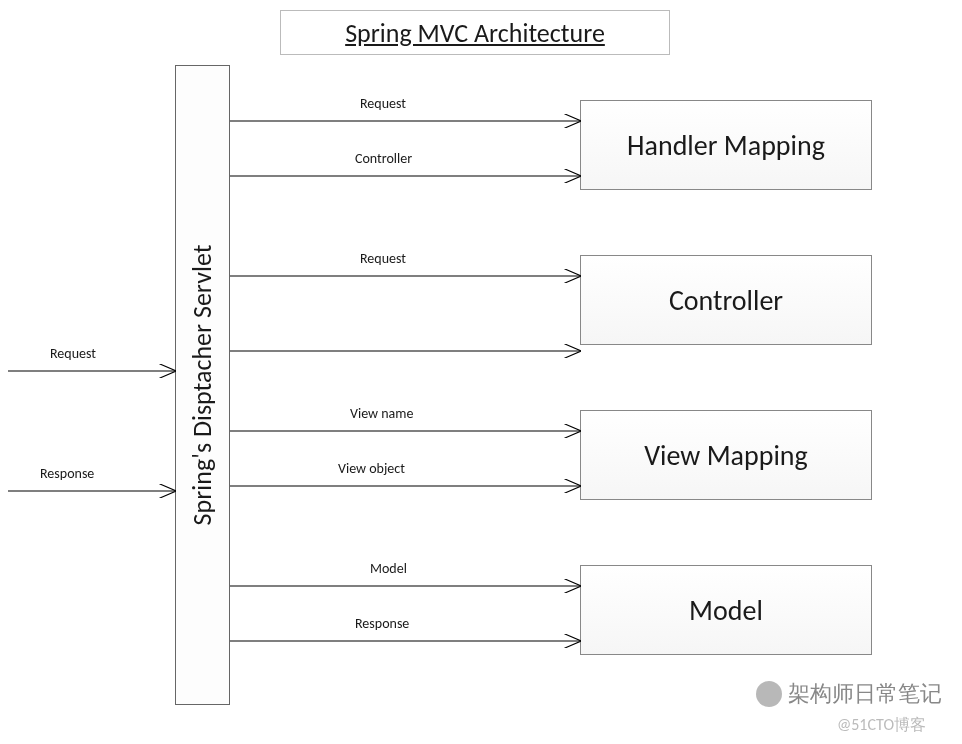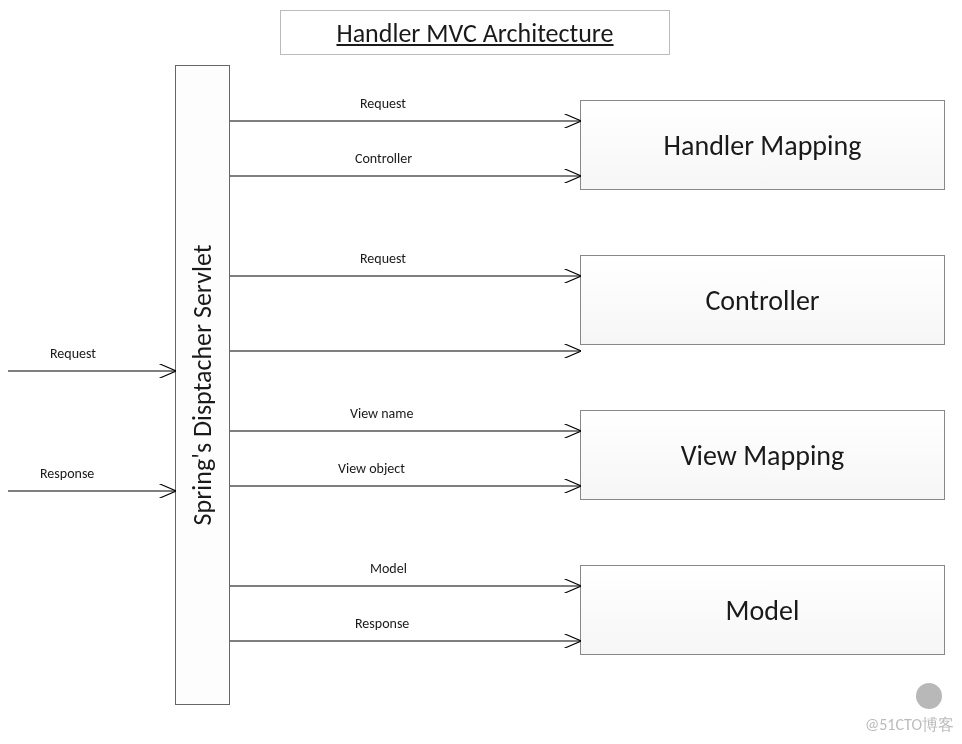--- a/index.html
+++ b/index.html
@@ -41,21 +41,21 @@
     }
     .dispatcher-text {
       transform: rotate(-90deg);
       white-space: nowrap;
       font-size: 26px;
       color: #1a1a1a;
     }
     .component-box {
       position: absolute;
       left: 580px;
-      width: 365px;
+      width: 292px;
       height: 90px;
       border: 1px solid #888;
       background: linear-gradient(to bottom, #ffffff 0%, #f6f6f6 100%);
       display: flex;
       align-items: center;
       justify-content: center;
       font-size: 28px;
       color: #1a1a1a;
     }
     .arrow-label {
@@ -83,34 +83,34 @@
     }
     .watermark1 .wechat-icon {
       width: 26px;
       height: 26px;
       background: #888;
       border-radius: 50%;
       opacity: 0.6;
     }
     .watermark2 {
       position: absolute;
-      right: 8px;
+      right: 36px;
       bottom: 8px;
       font-size: 16px;
       color: #bbb;
     }
   </style>
 </head>
 <body>
 
 
 
 
 <div class="title-box">
-  <span class="title-text">Handler MVC Architecture</span>
+  <span class="title-text">Spring MVC Architecture</span>
 </div>
 
 
 <div class="dispatcher-box">
   <span class="dispatcher-text">Spring's Disptacher Servlet</span>
 </div>
 
 
 <div class="component-box" style="top:100px">
   <span>Handler Mapping</span>
@@ -194,17 +194,18 @@
 
 
 <svg class="arrow" style="left:230px; top:640px; width:350px; height:2px">
   <line x1="350" y1="1" x2="0" y2="1" stroke="#000" stroke-width="1.2" marker-start="url(#al)"></line>
 </svg>
 <span class="arrow-label" style="left:355px; top:615px">Response</span>
 
 
 <div class="watermark1">
   <span class="wechat-icon"></span>
+  <span>架构师日常笔记</span>
 </div>
 <div class="watermark2">@51CTO博客</div>
 
 
 
 
 </body></html>

